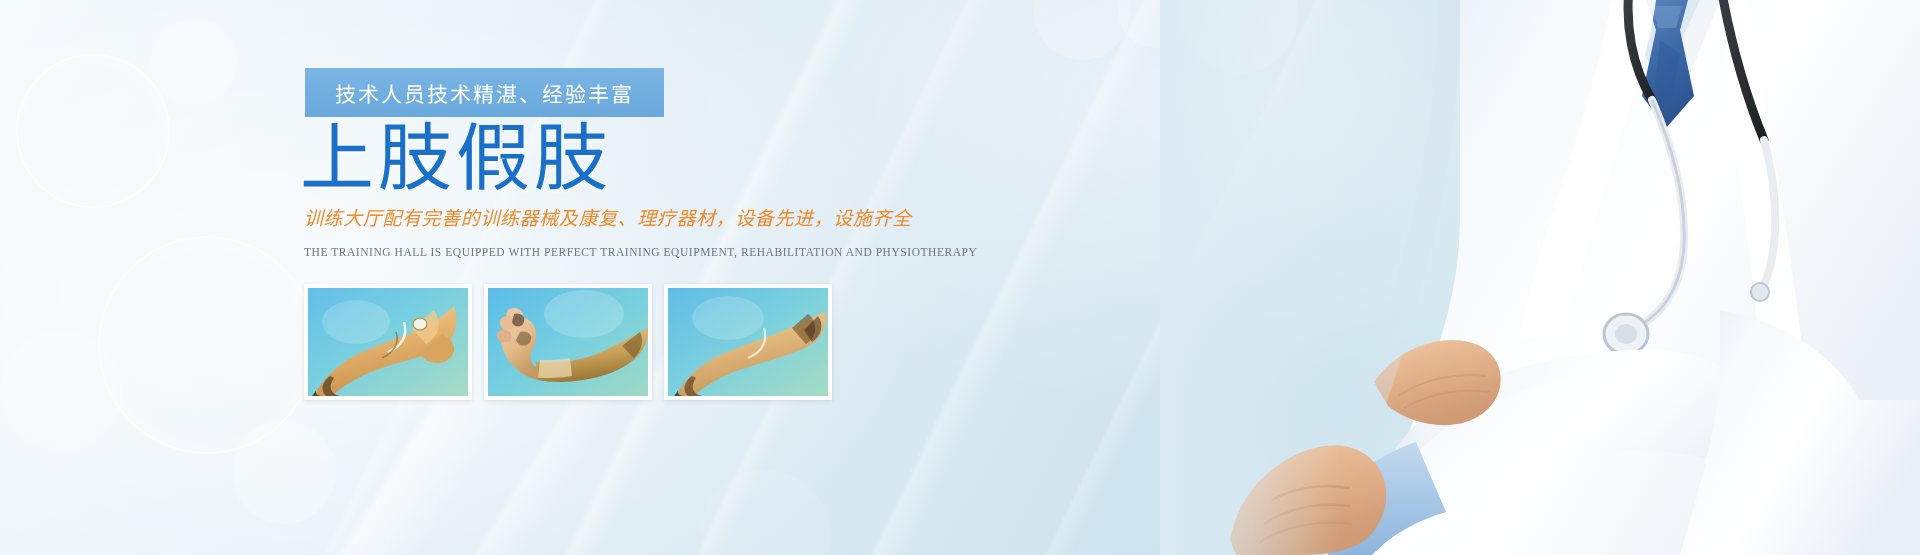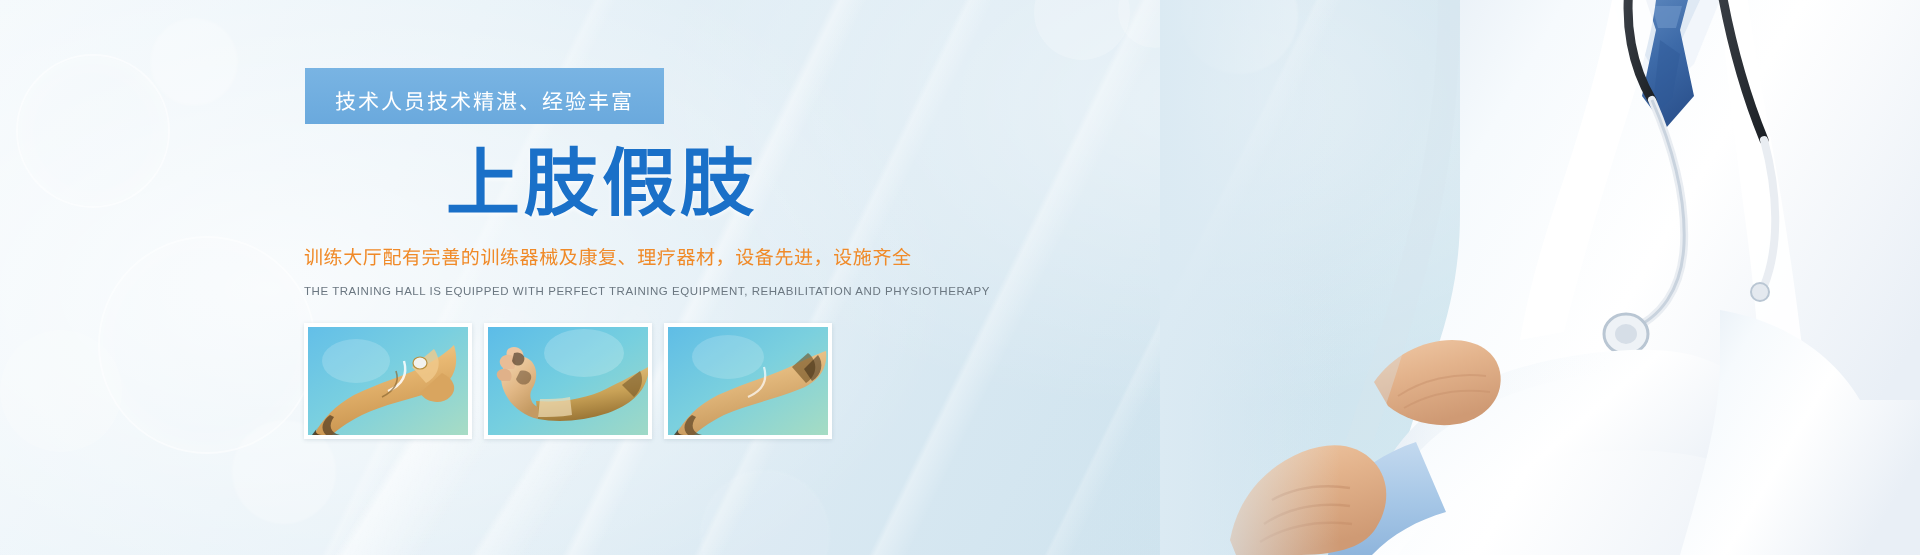--- a/index.html
+++ b/index.html
@@ -65,56 +65,56 @@
     width: 600px;
   }
 
   .tagline {
     display: inline-block;
     background: linear-gradient(180deg, #79b4e3 0%, #6aa9dd 100%);
     color: #ffffff;
     font-size: 21px;
     letter-spacing: 2px;
     line-height: 1;
-    padding: 23px 30px 12px 30px;
+    padding: 16px 30px 12px 30px;
     margin-left: 1px;
     white-space: nowrap;
   }
 
   .headline {
-    margin: 22px 0 0 -4px;
+    margin: 4px 0 0 -4px;
     font-family: "DejaVu Sans", "Liberation Sans", sans-serif;
     font-size: 74px;
-    font-weight: 700;
+    font-weight: 400;
     line-height: 1.02;
     letter-spacing: 4px;
     color: #1a70c8;
     text-shadow: 0 2px 4px rgba(255,255,255,.75);
     white-space: nowrap;
-    text-align: center;
   }
 
   .subtitle {
-    margin-top: 24px;
+    margin-top: 10px;
     color: #f08a28;
     font-size: 19px;
     line-height: 1.35;
     letter-spacing: .6px;
     white-space: nowrap;
+    font-style: italic;
   }
 
   .caption {
     margin-top: 11px;
     color: #6b7781;
     font-size: 11.5px;
     line-height: 1.62;
     letter-spacing: .55px;
     max-width: 505px;
   }
-  .caption div { white-space: nowrap; }
+  .caption div { white-space: nowrap; font-family: Liberation Serif, serif; }
 
   
   .thumbs {
     display: flex;
     gap: 12px;
     margin-top: 22px;
   }
   .thumb {
     width: 168px;
     height: 116px;

